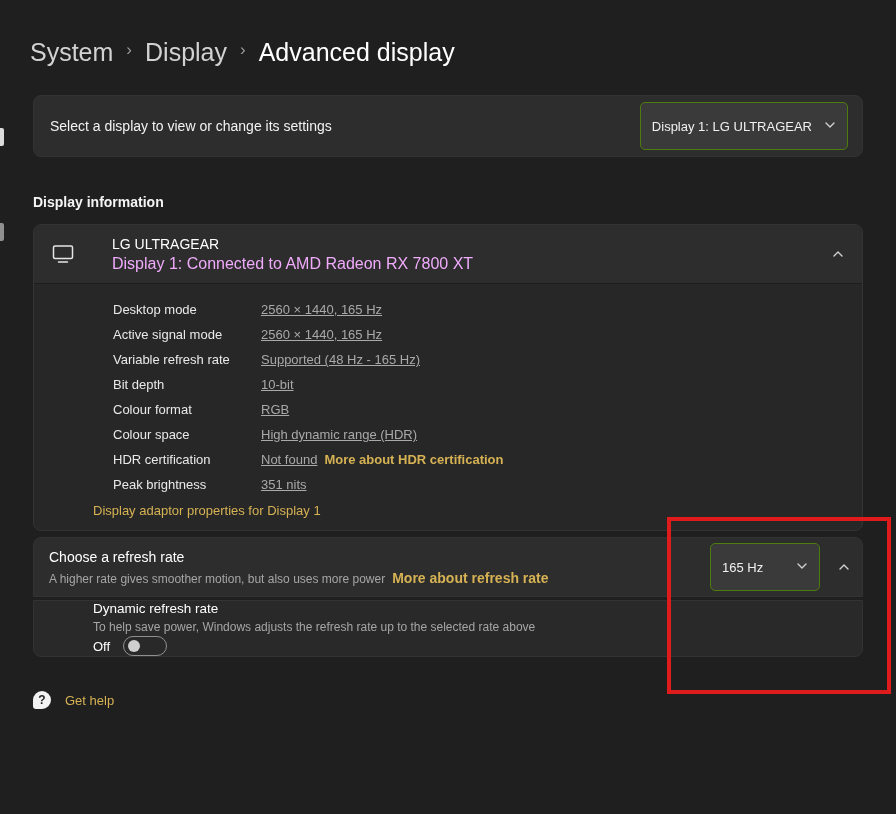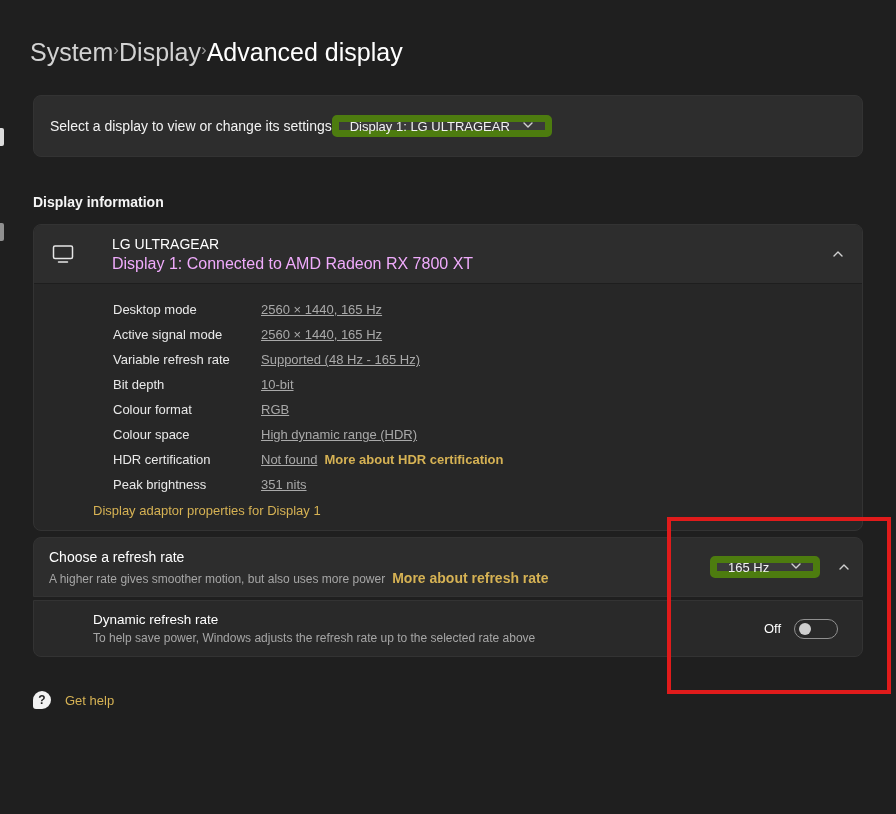--- a/index.html
+++ b/index.html
@@ -6,36 +6,36 @@
   html,body {
     width:896px; height:814px;
     background:var(--page_bg, #1f1f1f);
     font-family:"Liberation Sans","DejaVu Sans",sans-serif;
     color:#ffffff;
     overflow:hidden;
   }
   .page { position:relative; width:896px; height:814px; }
 
   
-  .breadcrumb { position:absolute; left:30px; top:38px; display:flex; align-items:flex-start; font-size:25px; }
+  .breadcrumb { position:absolute; left:30px; top:38px; display:flex; align-items:flex-start; gap:13px; font-size:25px; }
   .crumb { color:#d2d2d2; cursor:pointer; }
   .crumb.current { color:#ffffff; font-weight:400; cursor:default; }
   .sep { color:#9a9a9a; font-size:17px; padding-top:2px; }
 
   
   .card { position:absolute; left:33px; width:830px; background:var(--card_bg, #2d2d2d); border:1px solid #333333; border-radius:8px; }
 
   
-  .selector-card { top:95px; height:62px; display:flex; align-items:center; justify-content:flex-start; padding:0 14px 0 16px; }
+  .selector-card { top:95px; height:62px; display:flex; align-items:center; justify-content:space-between; padding:0 14px 0 16px; }
   .selector-label { font-size:14px; color:#f2f2f2; }
 
   .dropdown {
     display:flex; align-items:center; justify-content:space-between; gap:12px;
-    background:#3a3a3a; border:7px solid #4d7c0f; border-radius:5px;
-    color:#f0f0f0; font-size:13px; padding:0 11px; height:22px;
+    background:#3a3a3a; border:1px solid #4d7c0f; border-radius:5px;
+    color:#f0f0f0; font-size:13px; padding:0 11px; height:48px;
     cursor:pointer; font-family:inherit;
   }
   .selector-card .dropdown { min-width:204px; }
 
   .section-title { position:absolute; left:33px; top:194px; font-size:14px; font-weight:700; color:#f5f5f5; }
 
   
   .info-card { top:224px; height:307px; background:var(--card_body_bg, #272727); overflow:hidden; padding:0; }
   .info-header { height:59px; background:var(--card_bg, #2d2d2d); display:flex; align-items:center; padding:0 18px 0 0; border-bottom:1px solid #1e1e1e; cursor:pointer; }
   .monitor-icon-wrap { width:58px; display:flex; justify-content:center; align-items:center; }
@@ -53,21 +53,21 @@
 
   
   .refresh-card { top:537px; height:60px; border-radius:8px 8px 0 0; display:flex; align-items:center; padding:0 12px 0 15px; }
   .refresh-text { flex:1; display:flex; flex-direction:column; gap:5px; }
   .refresh-title { font-size:14px; color:#ffffff; }
   .refresh-sub { font-size:12px; color:#a6a6a6; }
   .refresh-sub .inline-link { font-size:14px; }
   .refresh-card .dropdown { min-width:110px; margin-right:18px; }
 
   
-  .dynamic-card { top:600px; height:57px; border-radius:0 0 8px 8px; background:#292929; display:flex; align-items:center; padding:0 24px 0 59px; }
+  .dynamic-card { top:600px; height:57px; border-radius:0 0 8px 8px; background:#292929; display:flex; align-items:flex-start; padding:0 24px 0 59px;flex-direction:column; }
   .dyn-text { flex:1; display:flex; flex-direction:column; gap:4px; }
   .dyn-title { font-size:13.5px; color:#ffffff; }
   .dyn-sub { font-size:12px; color:#a6a6a6; }
   .toggle-wrap { display:flex; align-items:center; gap:13px; }
   .toggle-label { font-size:13px; color:#ffffff; }
   .toggle { position:relative; width:44px; height:20px; border:1px solid #909090; border-radius:10px; background:transparent; cursor:pointer; }
   .toggle .knob { position:absolute; left:4px; top:3px; width:12px; height:12px; border-radius:50%; background:#cfcfcf; }
 
   
   .annotation { position:absolute; left:667px; top:517px; width:224px; height:177px; border:4px solid var(--annotation, #e01b1b); z-index:10; pointer-events:none; }

